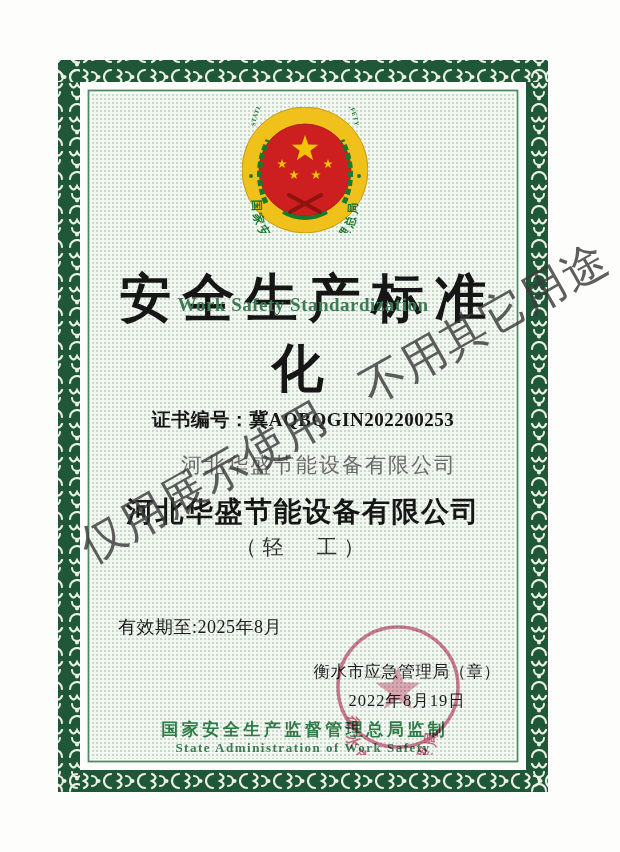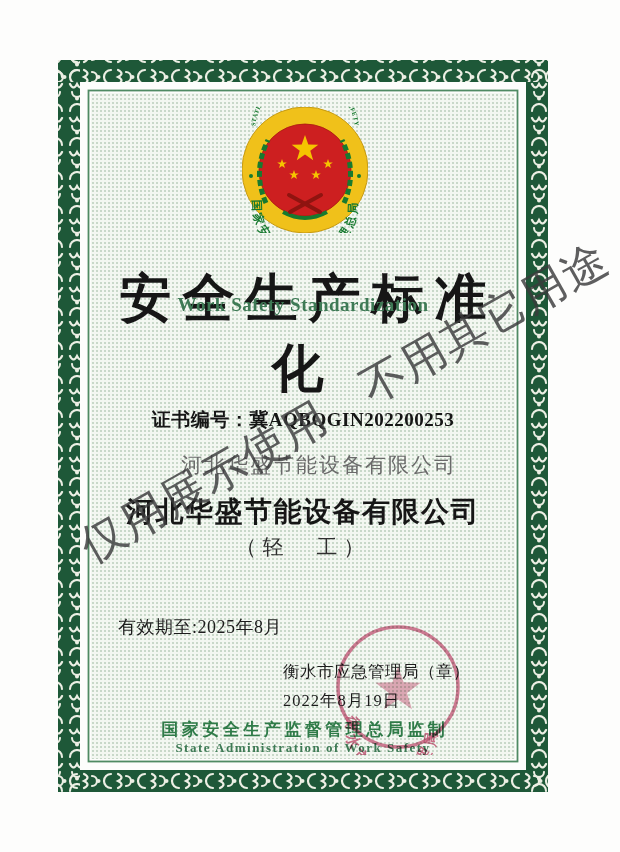--- a/index.html
+++ b/index.html
@@ -22,21 +22,21 @@
   .txt{position:absolute;left:88px;width:430px;text-align:center;z-index:20;color:#161616;}
   .title-cn{top:264px;font-size:52px;font-weight:bold;letter-spacing:11px;text-indent:11px;}
   .title-en{top:294px;font-size:19px;font-weight:bold;color:#3e7a55;letter-spacing:0.5px;}
   .cert-cn{top:324px;font-size:42px;font-weight:bold;letter-spacing:6px;}
   .cert-en{top:378px;font-size:18px;font-weight:bold;color:#3e7a55;letter-spacing:5px;text-indent:5px;}
   .cert-no{top:407px;font-size:19px;font-weight:bold;letter-spacing:0.5px;}
   .company{top:451px;font-size:21px;color:#6a6a6a;letter-spacing:2px;padding-left:16px;}
   .award{top:493px;font-size:28px;font-weight:bold;letter-spacing:1.5px;}
   .category{top:533px;font-size:21px;color:#2e2e2e;letter-spacing:6px;}
   .valid{position:absolute;left:118px;top:615px;font-size:18px;z-index:20;color:#1c1c1c;letter-spacing:0.5px;}
-  .issue-block{position:absolute;left:283px;top:661px;width:248px;z-index:20;color:#1c1c1c;}
+  .issue-block{position:absolute;left:283px;top:661px;width:248px;text-align:center;z-index:20;color:#1c1c1c;}
   .issuer{font-size:16.5px;letter-spacing:0.5px;}
   .issue-date{font-size:16.5px;margin-top:7px;letter-spacing:1px;}
   .footer-cn{top:718px;font-size:17px;font-weight:bold;color:#2f7b48;letter-spacing:3.5px;text-indent:3.5px;}
   .footer-en{top:740px;font-size:13px;font-weight:bold;color:#3e7a55;letter-spacing:1.5px;}
   .watermark{
     position:absolute;left:84px;top:520px;z-index:50;white-space:nowrap;
     font-size:45px;color:rgba(58,58,60,0.82);letter-spacing:1px;
     transform:rotate(-29.5deg);transform-origin:0 50%;
     pointer-events:none;
   }

